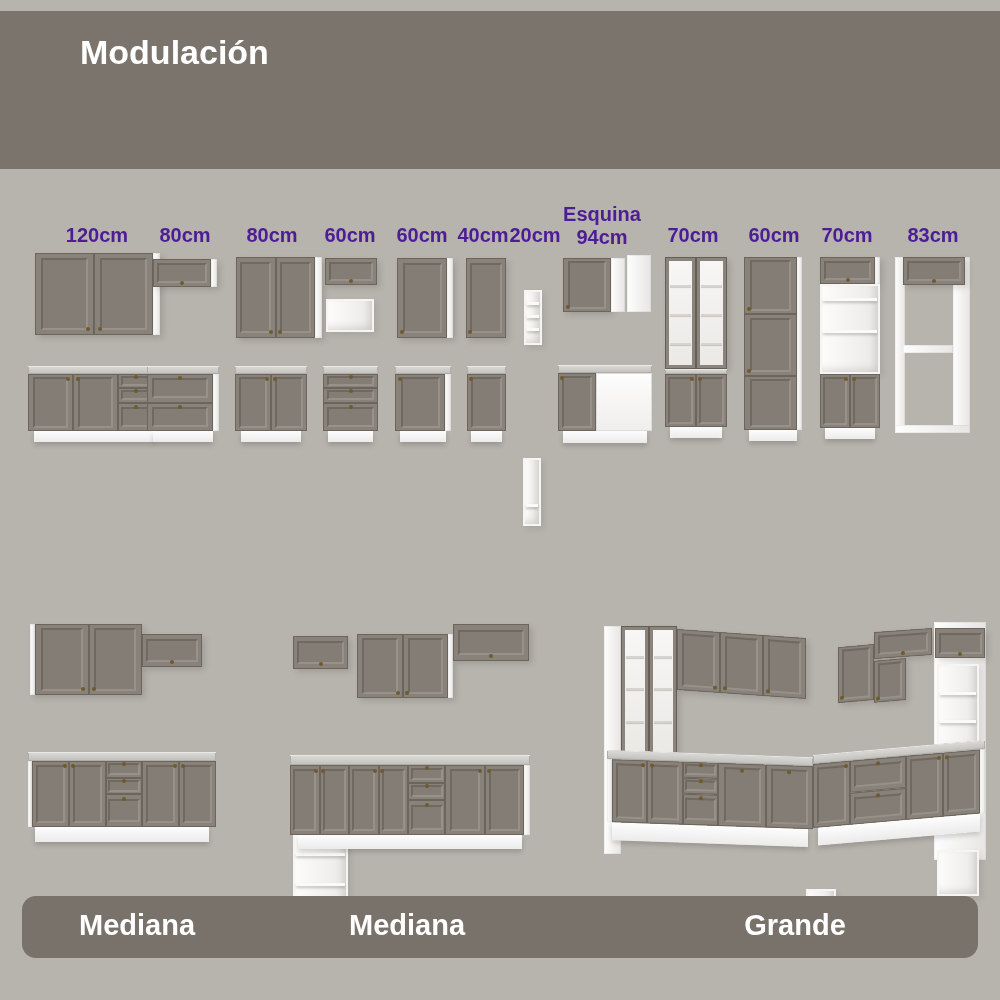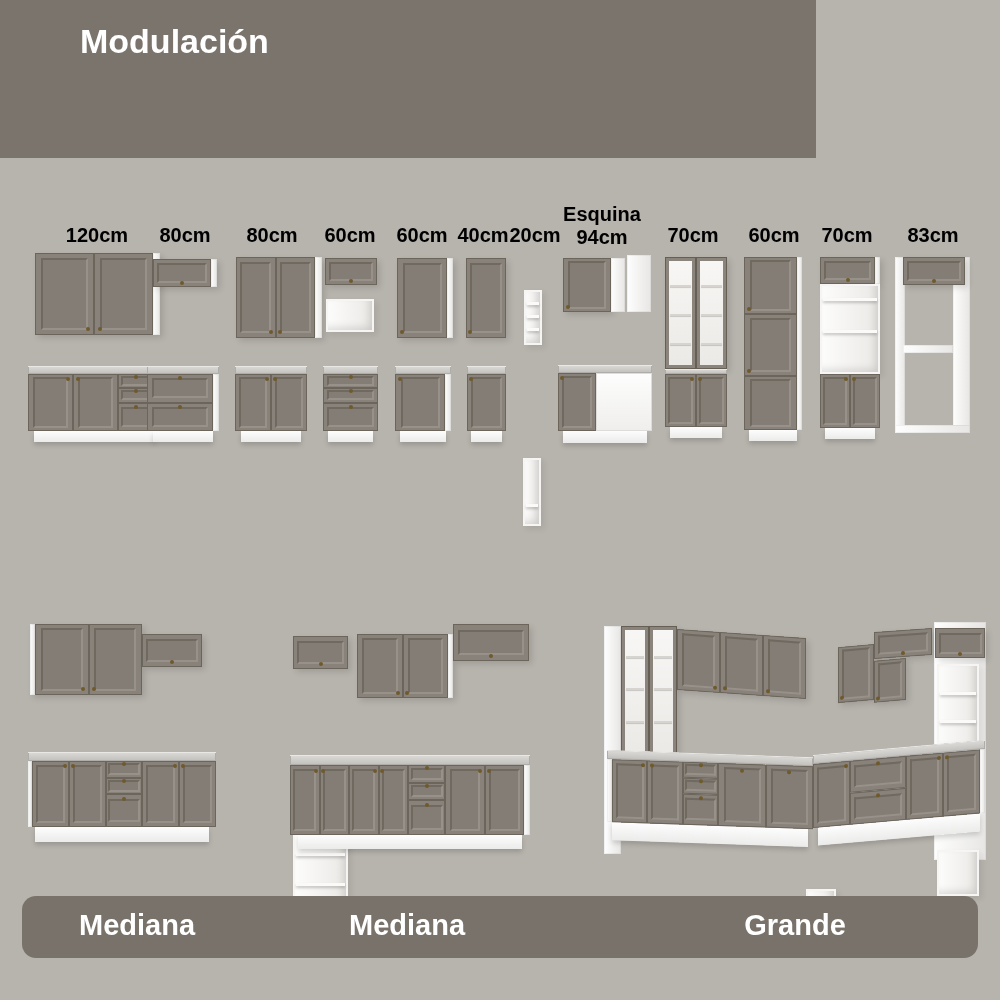--- a/index.html
+++ b/index.html
@@ -3,26 +3,26 @@
 <meta charset="utf-8">
 <style>
   *{margin:0;padding:0;box-sizing:border-box}
   html,body{width:1000px;height:1000px}
   body{font-family:"Liberation Sans",sans-serif;background:#b7b3ad;overflow:hidden}
   .stage{position:relative;width:1000px;height:1000px;background:#b7b3ad}
   .a{position:absolute}
   i{display:block;font-style:normal}
 
   
-  .header{left:0;top:0;width:816px;height:158px;background:#7a746c;color:#fff}
+  .header{left:0;top:11px;width:1000px;height:158px;background:#7a746c;color:#fff}
   .kicker{position:absolute;left:80px;top:22px;font-size:34px;font-weight:bold}
   .title{position:absolute;left:76px;top:60px;font-size:63px;font-weight:bold;font-family:"DejaVu Serif",serif}
 
   
-  .mlbl{position:absolute;top:224px;color:#000000;font-weight:bold;font-size:20px;text-align:center;line-height:1.15}
+  .mlbl{position:absolute;top:224px;color:#4c1d95;font-weight:bold;font-size:20px;text-align:center;line-height:1.15}
 
   
   .cab{display:flex;align-items:stretch;box-shadow:3px 3px 6px rgba(0,0,0,.12)}
   .door,.drw{position:relative;background:#88827b;box-shadow:inset 0 0 0 1px #6b655b;flex:1}
   .door::before{content:"";position:absolute;left:11%;right:11%;top:6%;bottom:6%;background:#837d75;
     border:2px solid;border-color:#6f6960 #97918a #97918a #6f6960}
   .drw::before{content:"";position:absolute;left:7%;right:7%;top:15%;bottom:15%;background:#837d75;
     border:2px solid;border-color:#6f6960 #97918a #97918a #6f6960}
   .kBL::after,.kBR::after,.kBC::after,.kTL::after,.kTR::after,.kTC::after{
     content:"";position:absolute;width:4px;height:4px;border-radius:50%;background:#6f5a2c;z-index:2}

